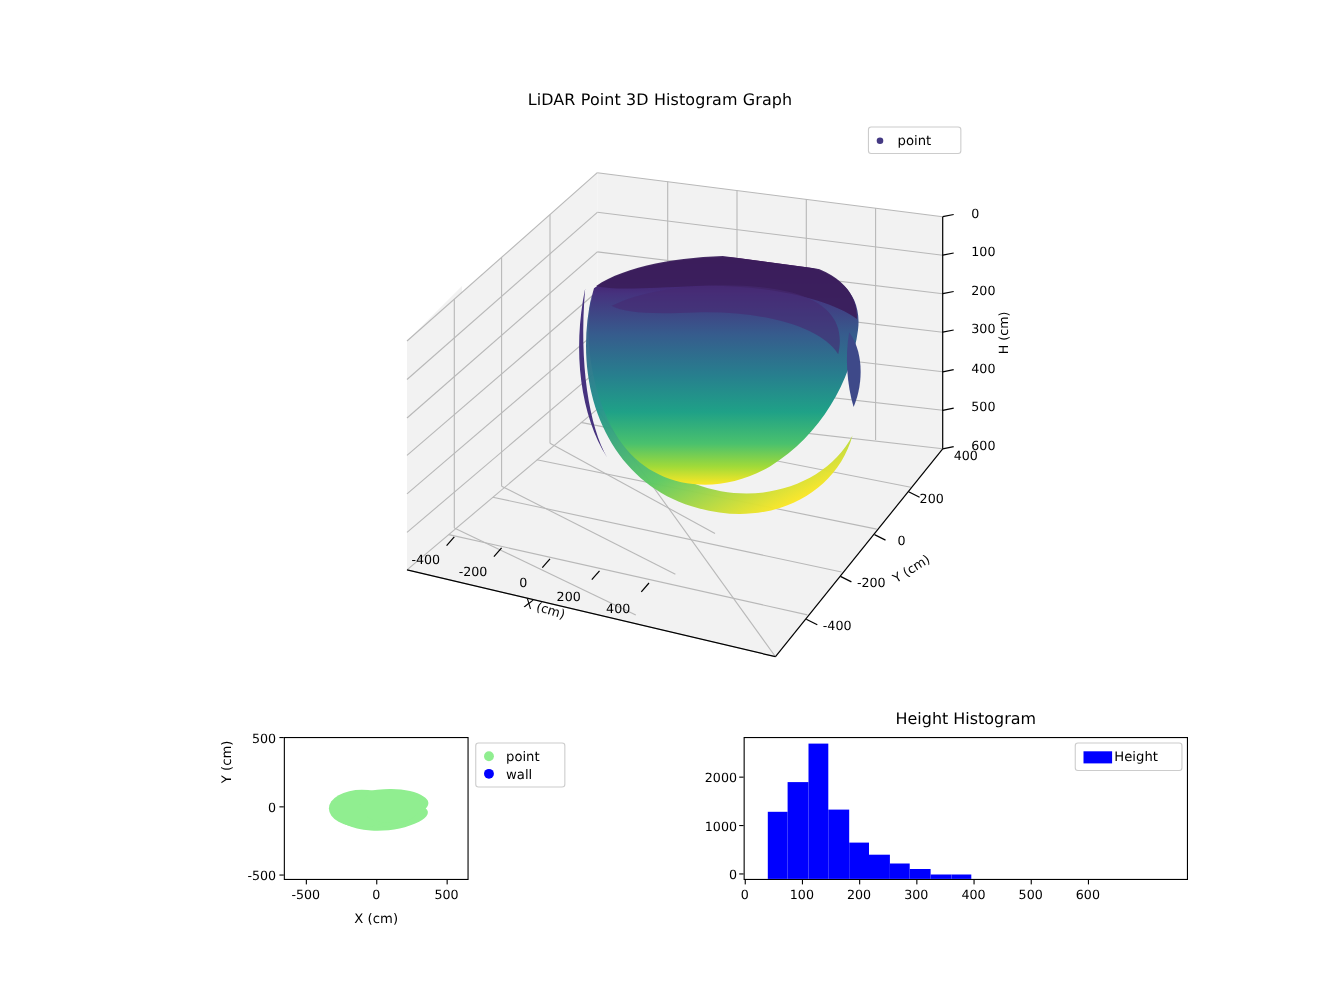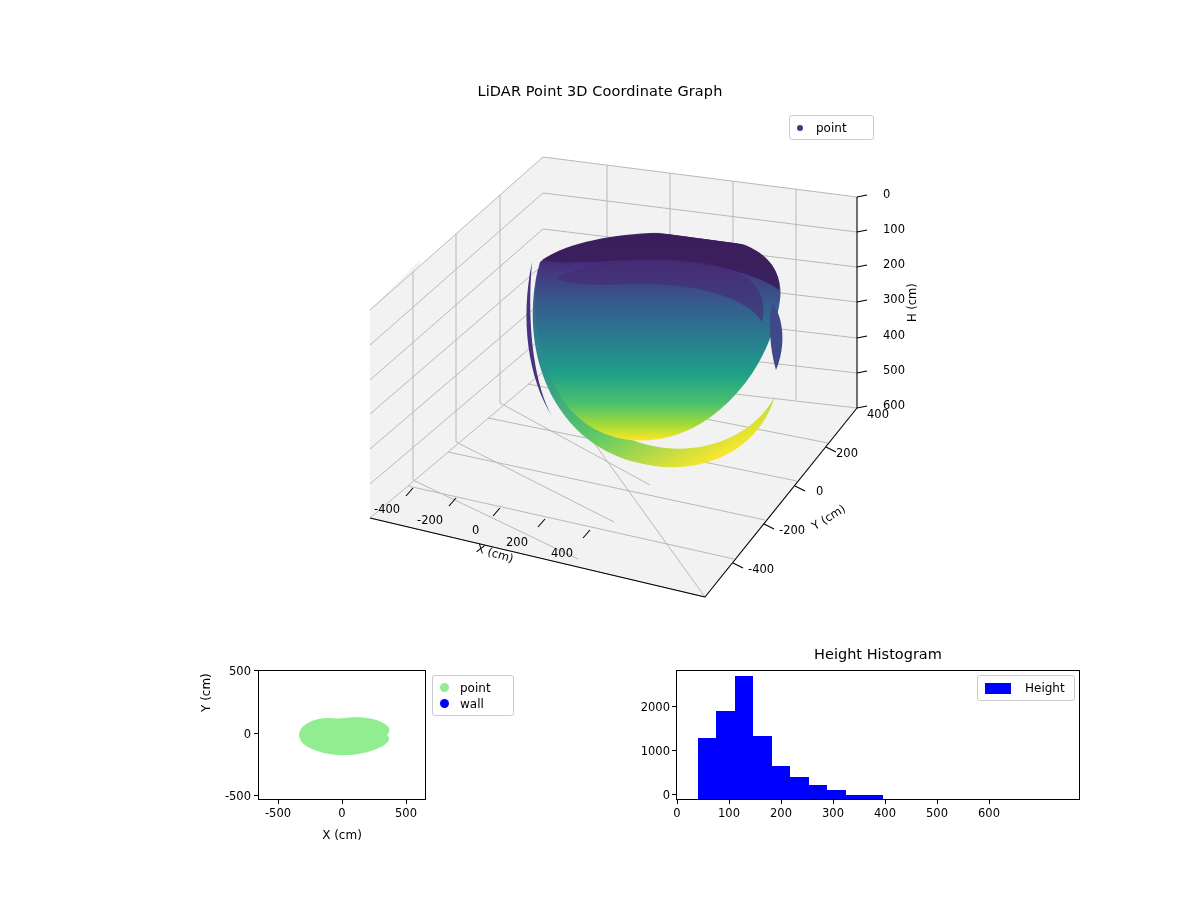--- a/index.html
+++ b/index.html
@@ -71,21 +71,21 @@
     padding: 4px 7px;
     gap: 4px;
   }
   #legend2d .legend-row { gap: 11px; }
   #legend2d .legend-swatch-dot { width: 9px; height: 9px; }
 
   #legendhist {
     left: 977px; top: 675px; width: 98px; height: 26px;
     padding: 0 7px;
   }
-  #legendhist .legend-row { gap: 14px; }
+  #legendhist .legend-row { gap: 2px; }
   #legendhist .legend-swatch-bar { width: 26px; height: 11px; }
 
   
   #ax3d { position: absolute; left: 360px; top: 150px; width: 560px; height: 480px; }
   #ax3d svg { display: block; }
   .tick3d {
     position: absolute;
     font-size: 11.5px;
     white-space: nowrap;
   }
@@ -160,21 +160,21 @@
     text-align: center;
     width: 44px;
     white-space: nowrap;
   }
 </style>
 </head>
 <body>
 
 <div class="fig">
 
-  <div class="title3d">LiDAR Point 3D Coordinate Graph</div>
+  <div class="title3d">LiDAR Point 3D Histogram Graph</div>
 
   <div class="legend" id="legend3d">
     <div class="legend-row">
       <span class="legend-swatch-dot" style="background:#443983"></span>
       <span>point</span>
     </div>
   </div>
 
   <div id="ax3d">
     <svg width="560" height="480" viewBox="0 0 560 480">

